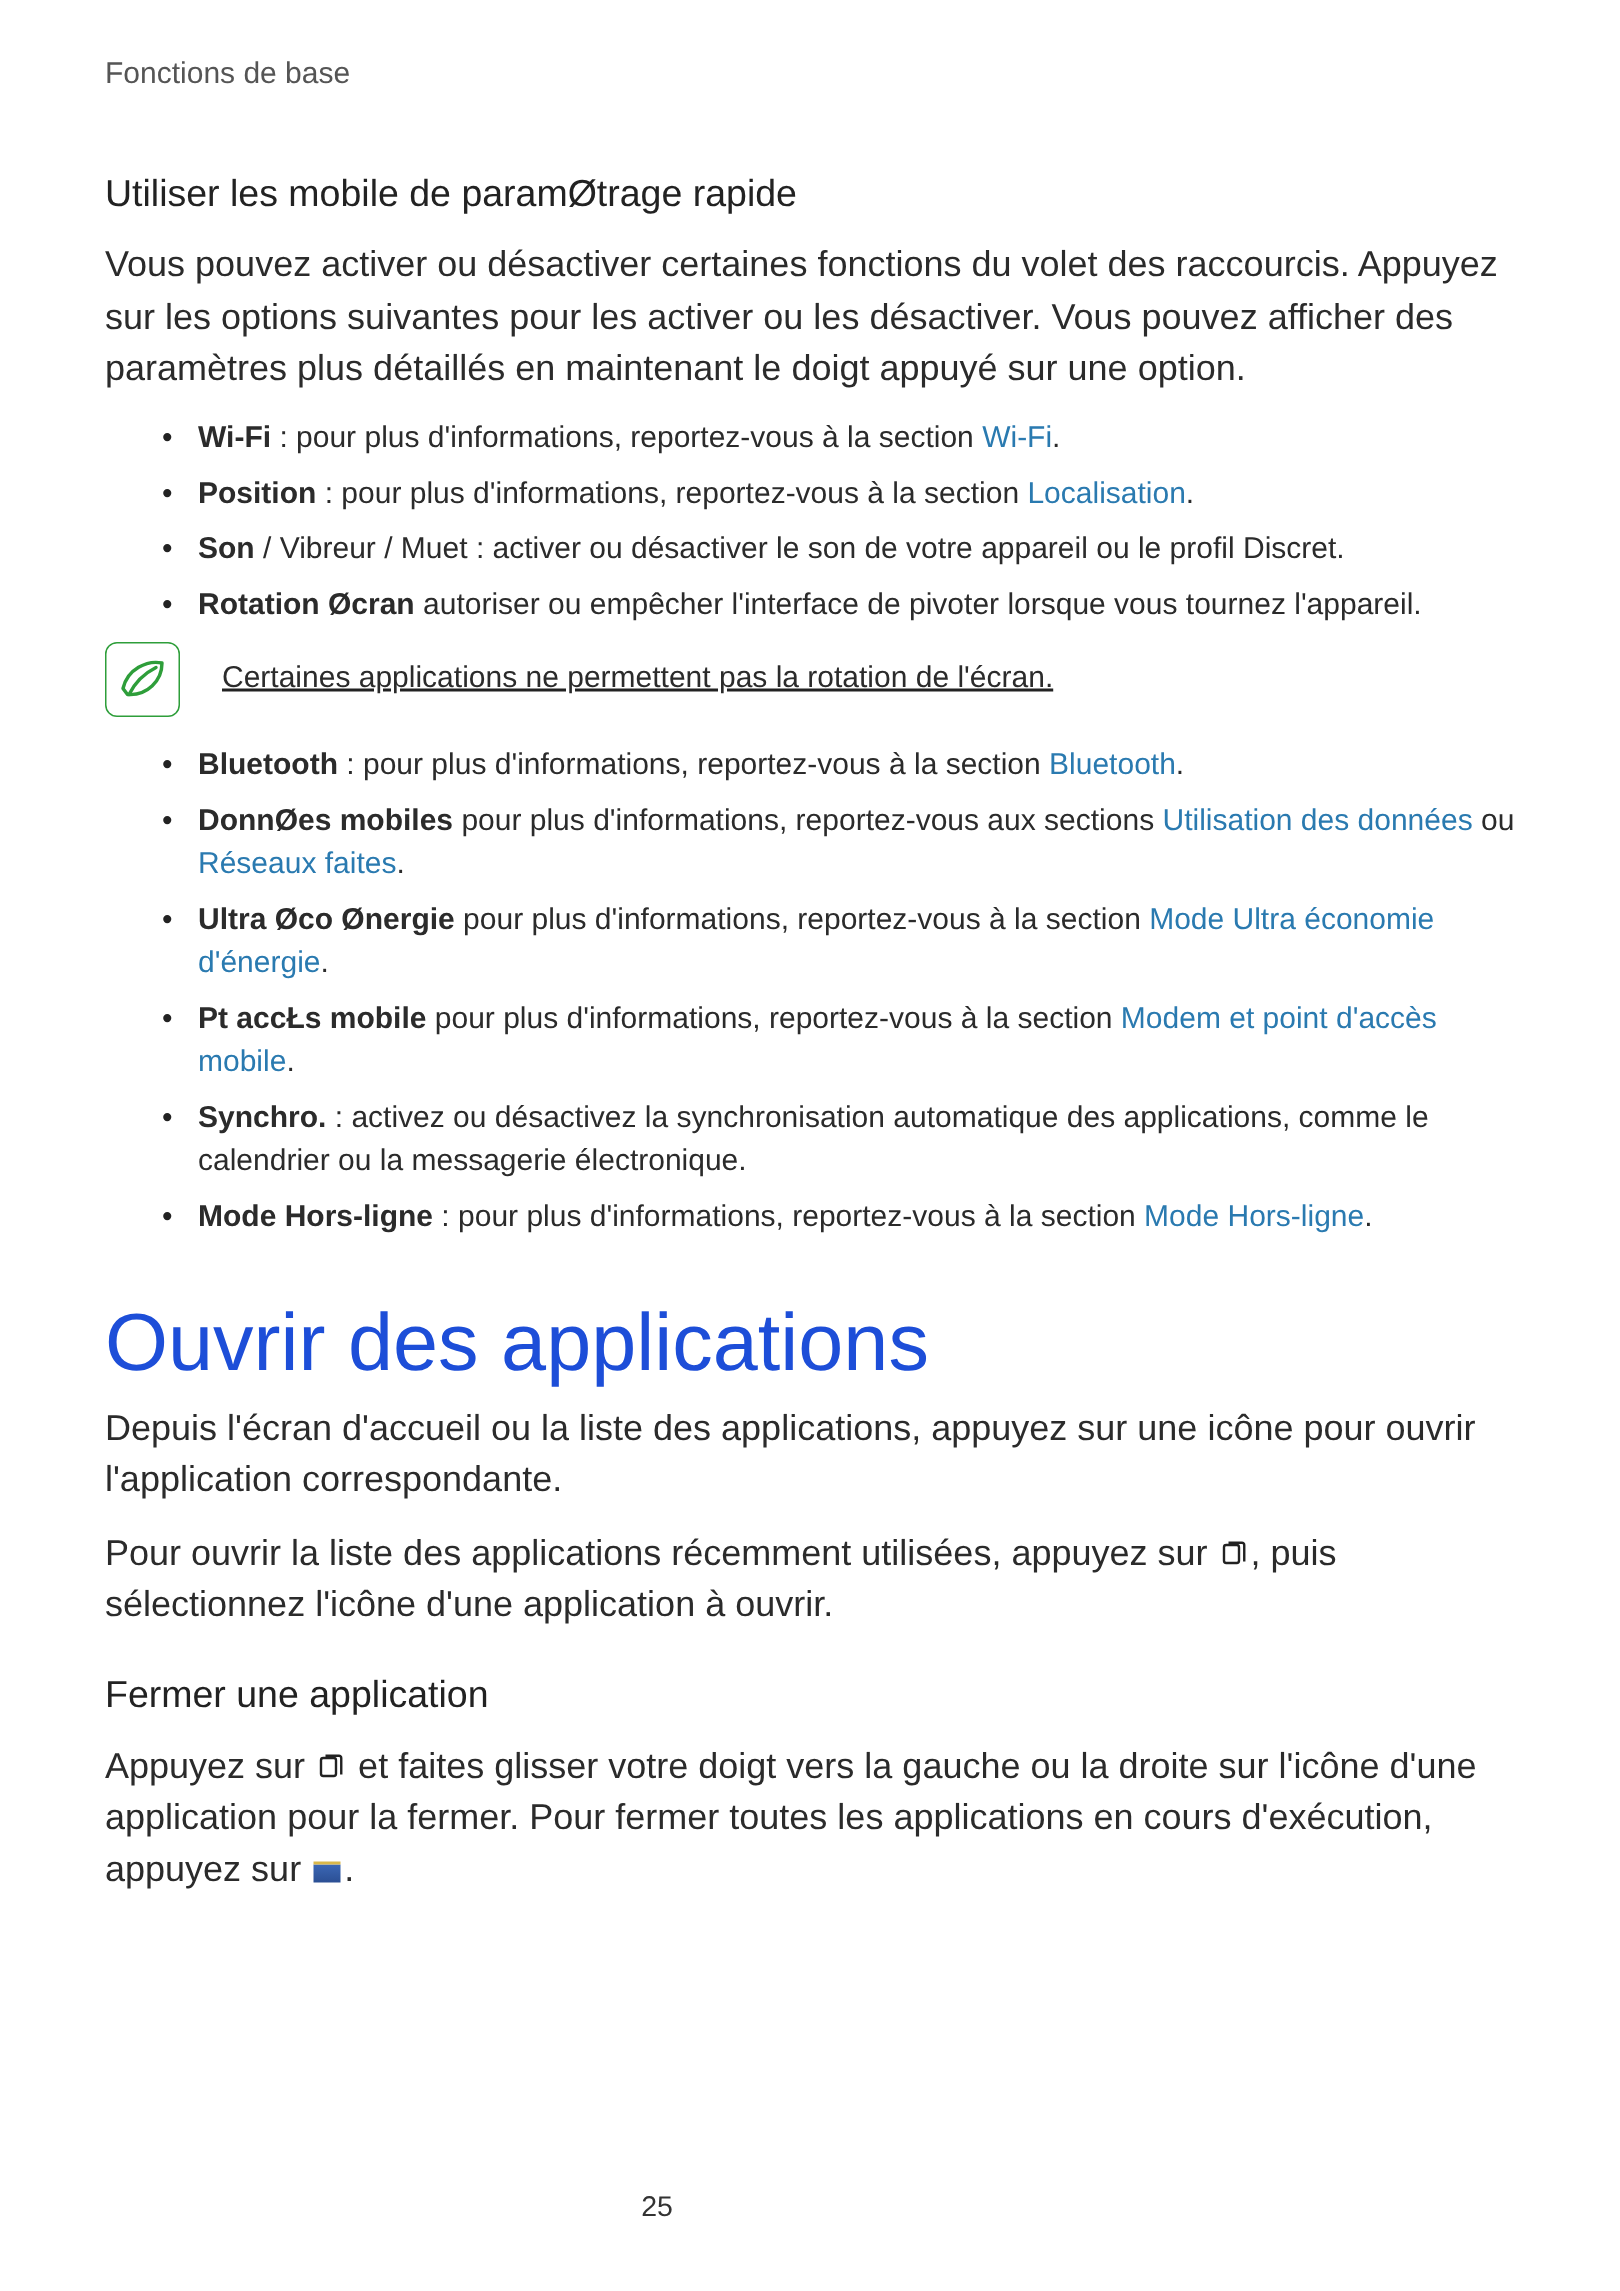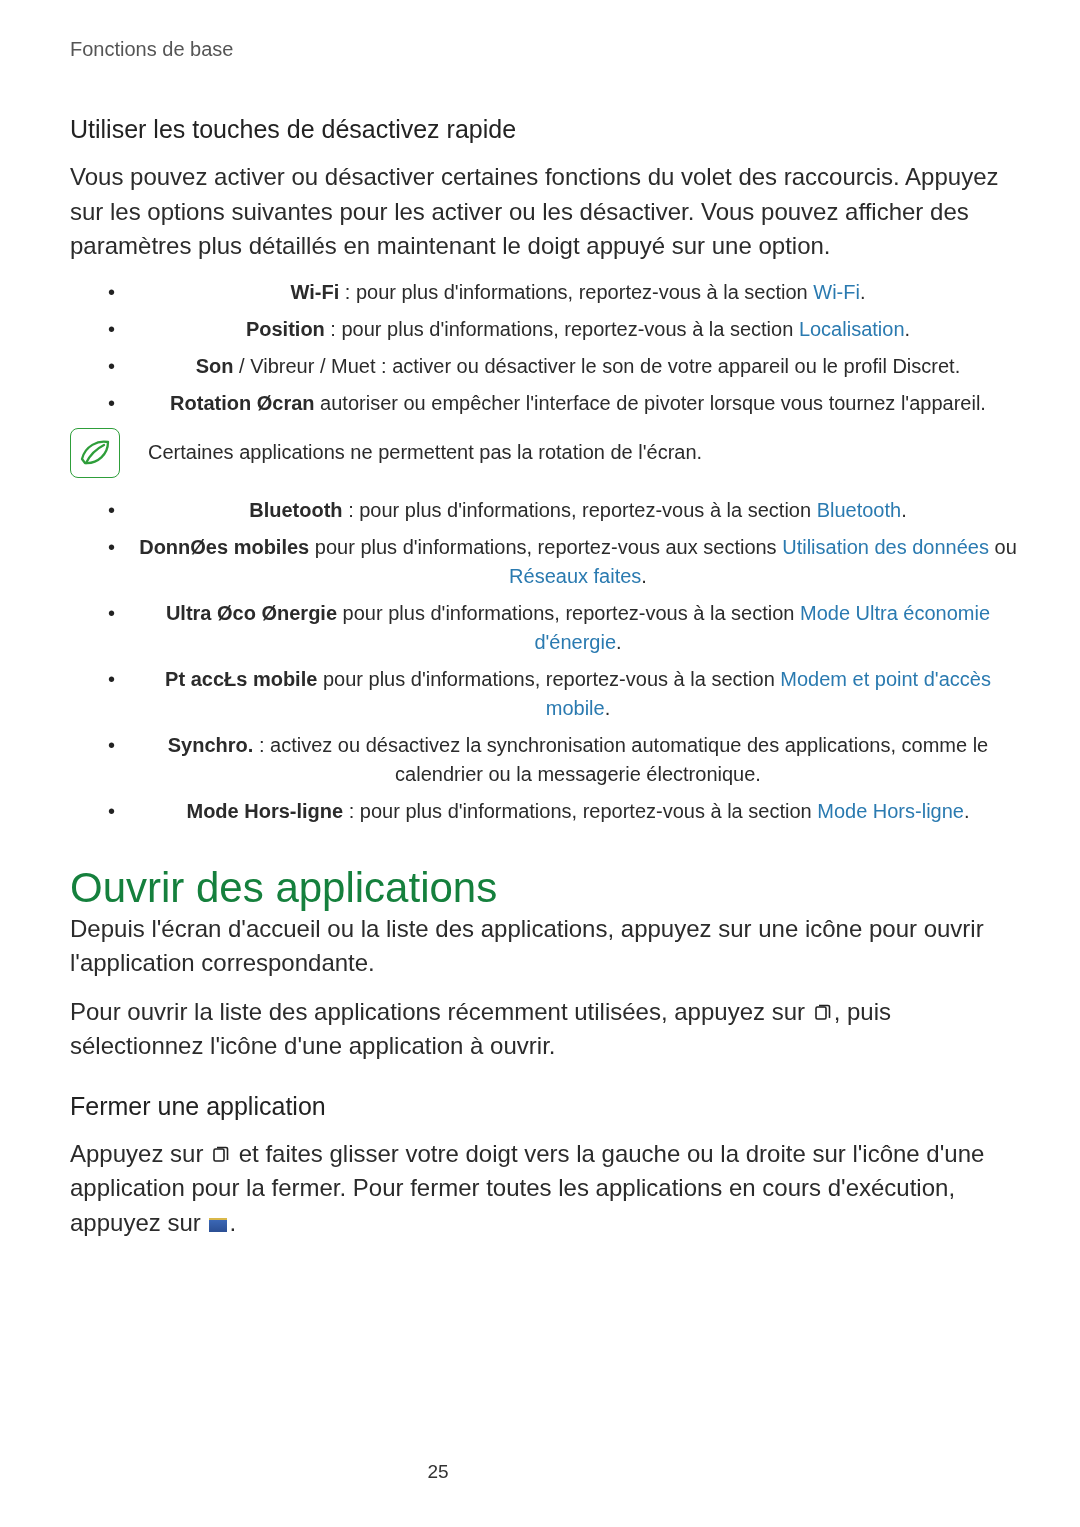--- a/index.html
+++ b/index.html
@@ -39,21 +39,20 @@
     padding: 0;
     margin: 6px 0 10px 38px;
   }
   ul.bullets > li {
     position: relative;
     font-size: 20px;
     line-height: 1.45;
     padding-left: 24px;
     margin-bottom: 8px;
     color: #2b2b2b;
-    text-align: center;
   }
   ul.bullets > li::before {
     content: "•";
     position: absolute;
     left: 0;
     top: 0;
     font-size: 20px;
     color: #222;
   }
   .bold-label {
@@ -62,39 +61,40 @@
   .link {
     color: #2a7ab0;
     cursor: pointer;
   }
 
   .note-block {
     display: flex;
     align-items: center;
     gap: 28px;
     margin: 10px 0 18px 0;
+    text-decoration: underline;
   }
   .note-icon {
     width: 48px;
     height: 48px;
     border: 1.5px solid #2e9e3a;
     border-radius: 8px;
     display: flex;
     align-items: center;
     justify-content: center;
     flex-shrink: 0;
   }
   .note-icon svg { width: 34px; height: 34px; }
   .note-text { font-size: 20px; color: #2b2b2b; }
 
   h1.section-title {
-    font-size: 42px;
+    font-size: 54px;
     font-weight: 400;
-    color: #15803d;
-    margin: 38px 0 0 0;
+    color: #1d4ed8;
+    margin: 38px 0 10px 0;
   }
 
   .inline-icon {
     display: inline-flex;
     vertical-align: middle;
     align-items: center;
     justify-content: center;
     width: 18px;
     height: 18px;
     margin: 0 2px;
@@ -121,21 +121,21 @@
     color: #333;
   }
 </style>
 </head>
 <body>
 
 <div class="page">
 
   <div class="header">Fonctions de base</div>
 
-  <h2 class="subheading">Utiliser les touches de désactivez rapide</h2>
+  <h2 class="subheading">Utiliser les mobile de paramØtrage rapide</h2>
 
   <p class="body">Vous pouvez activer ou désactiver certaines fonctions du volet des raccourcis. Appuyez sur les options suivantes pour les activer ou les désactiver. Vous pouvez afficher des paramètres plus détaillés en maintenant le doigt appuyé sur une option.</p>
 
   <ul class="bullets" id="bullets1">
       <li><span class="bold-label">Wi-Fi</span><span> : </span><span>pour plus d'informations, reportez-vous à la section </span><span class="link">Wi-Fi</span><span>.</span></li>
       <li><span class="bold-label">Position</span><span> : </span><span>pour plus d'informations, reportez-vous à la section </span><span class="link">Localisation</span><span>.</span></li>
       <li><span class="bold-label">Son</span><span> / </span><span>Vibreur / Muet : activer ou désactiver le son de votre appareil ou le profil Discret.</span></li>
       <li><span class="bold-label">Rotation Øcran</span><span> </span><span>autoriser ou empêcher l'interface de pivoter lorsque vous tournez l'appareil.</span></li>
     </ul>
 

